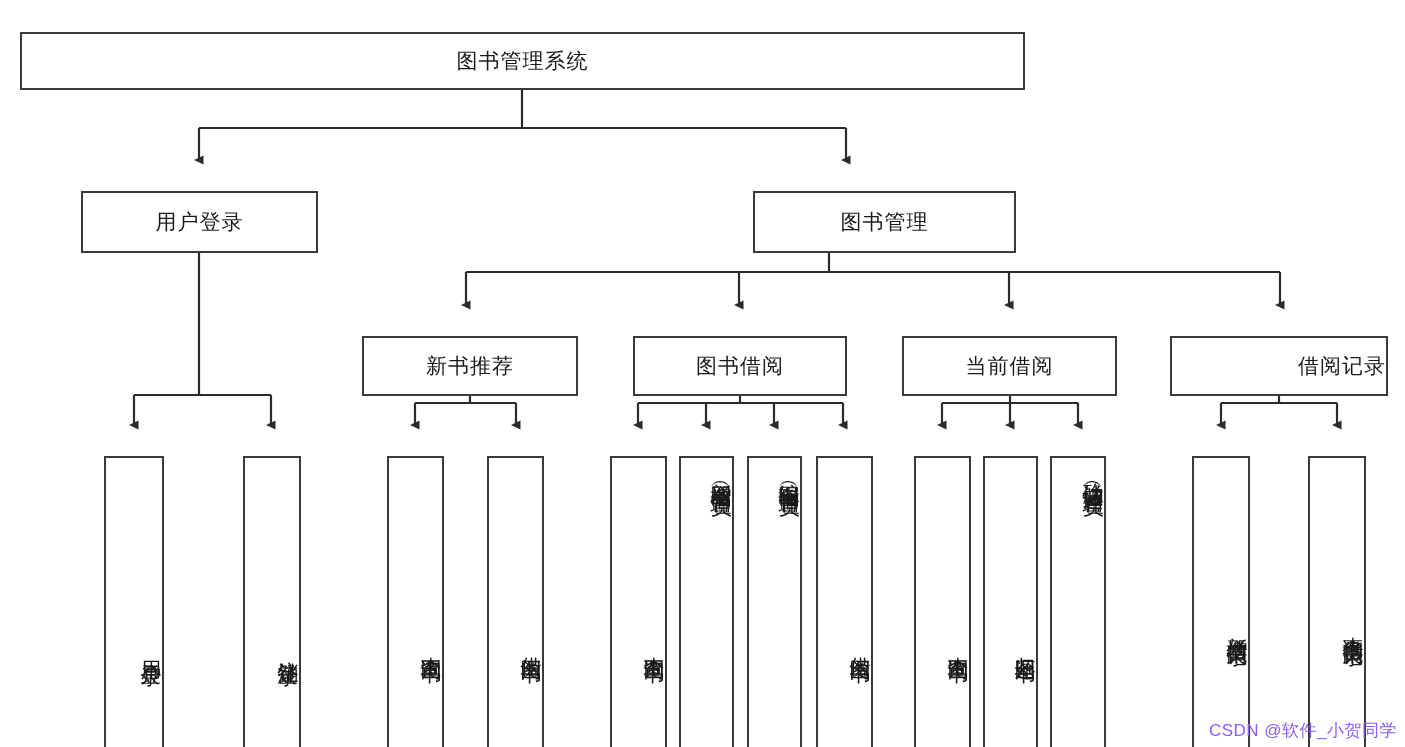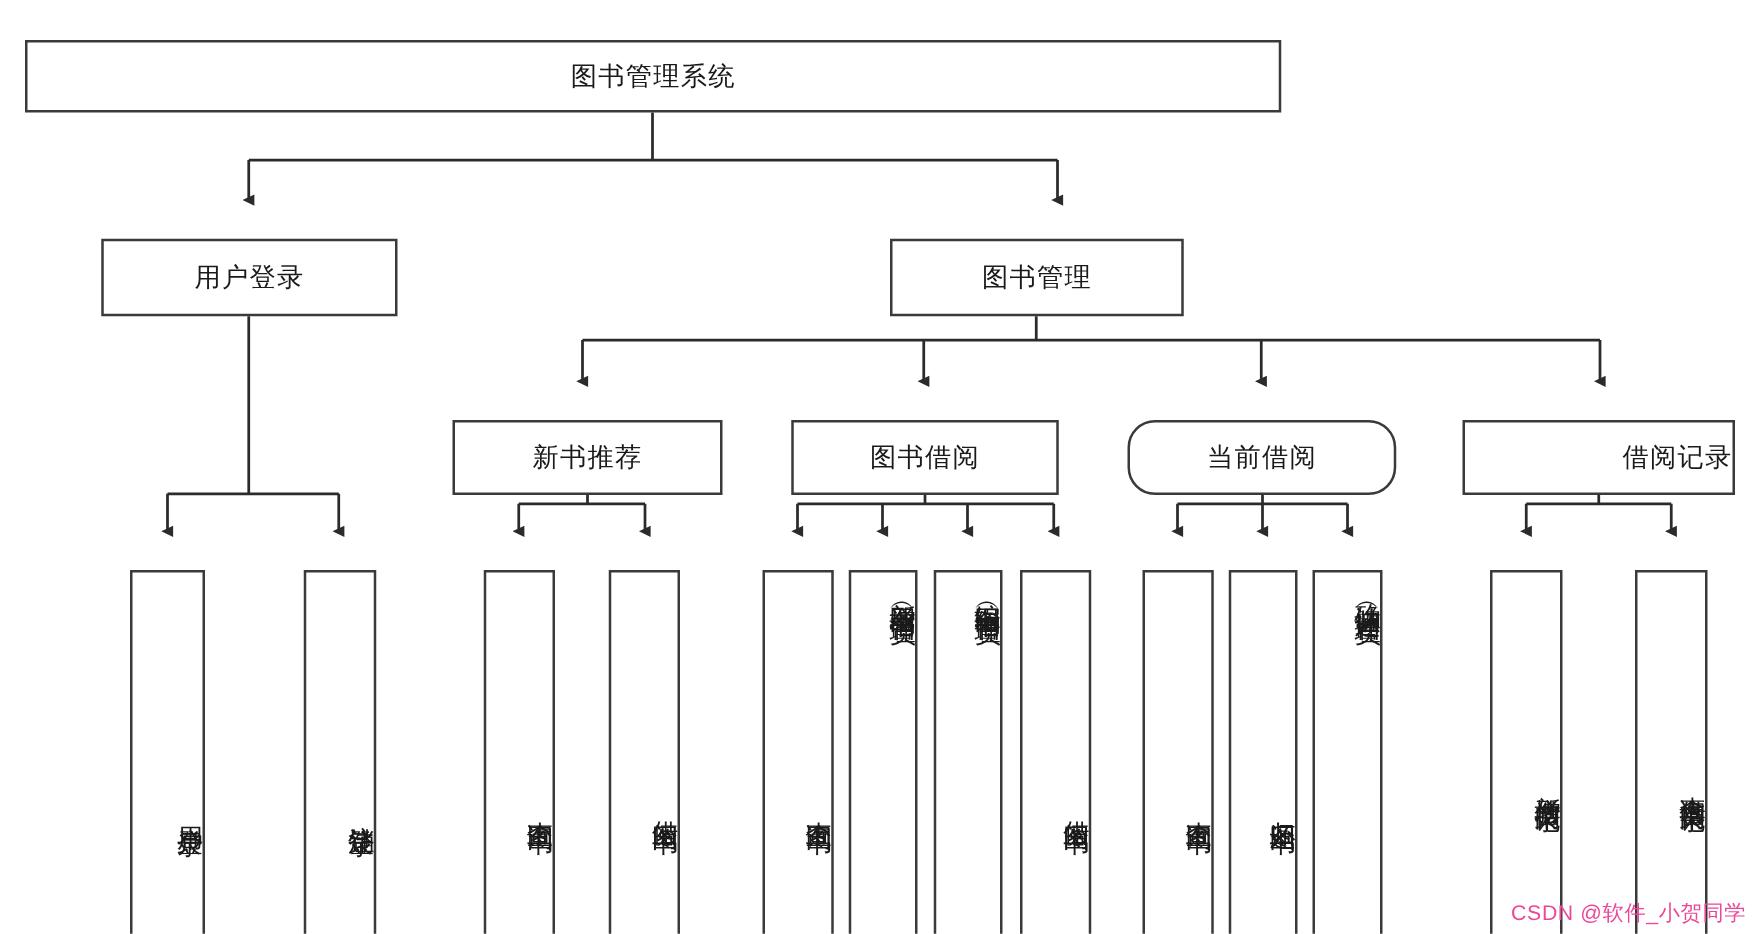--- a/index.html
+++ b/index.html
@@ -56,21 +56,21 @@
   }
   .node-label {
     display: block;
     white-space: nowrap;
   }
   #watermark {
     position: absolute;
     right: 8px;
     bottom: 5px;
     font-size: 17px;
-    color: #ec4899;
+    color: #8b5cf6;
     letter-spacing: 0.5px;
     white-space: nowrap;
     pointer-events: none;
   }
 </style>
 </head>
 <body>
 
 <div id="diagram-root">
 
@@ -137,33 +137,33 @@
   </svg>
 
   <div class="node-box horizontal" style="left:20px; top:12px; width:1005px; height:58px;">
     <span class="node-label">图书管理系统</span>
   </div>
 
   <div class="node-box horizontal" style="left:81px; top:171px; width:237px; height:62px;">
     <span class="node-label">用户登录</span>
   </div>
 
-  <div class="node-box horizontal" style="left:712px; top:171px; width:235px; height:62px;">
+  <div class="node-box horizontal" style="left:753px; top:171px; width:263px; height:62px;">
     <span class="node-label">图书管理</span>
   </div>
 
   <div class="node-box horizontal" style="left:362px; top:316px; width:216px; height:60px;">
     <span class="node-label">新书推荐</span>
   </div>
 
   <div class="node-box horizontal" style="left:633px; top:316px; width:214px; height:60px;">
     <span class="node-label">图书借阅</span>
   </div>
 
-  <div class="node-box horizontal" style="left:902px; top:316px; width:215px; height:60px;border-radius:22px;">
+  <div class="node-box horizontal" style="left:902px; top:316px; width:215px; height:60px;">
     <span class="node-label">当前借阅</span>
   </div>
 
   <div class="node-box horizontal" style="left:1170px; top:316px; width:218px; height:60px;justify-content:flex-end;">
     <span class="node-label">借阅记录</span>
   </div>
 
   <div class="node-box vertical" style="left:104px; top:436px; width:60px; height:299px; padding-top:84px;">
     <span class="node-label">用户登录</span>
   </div>

